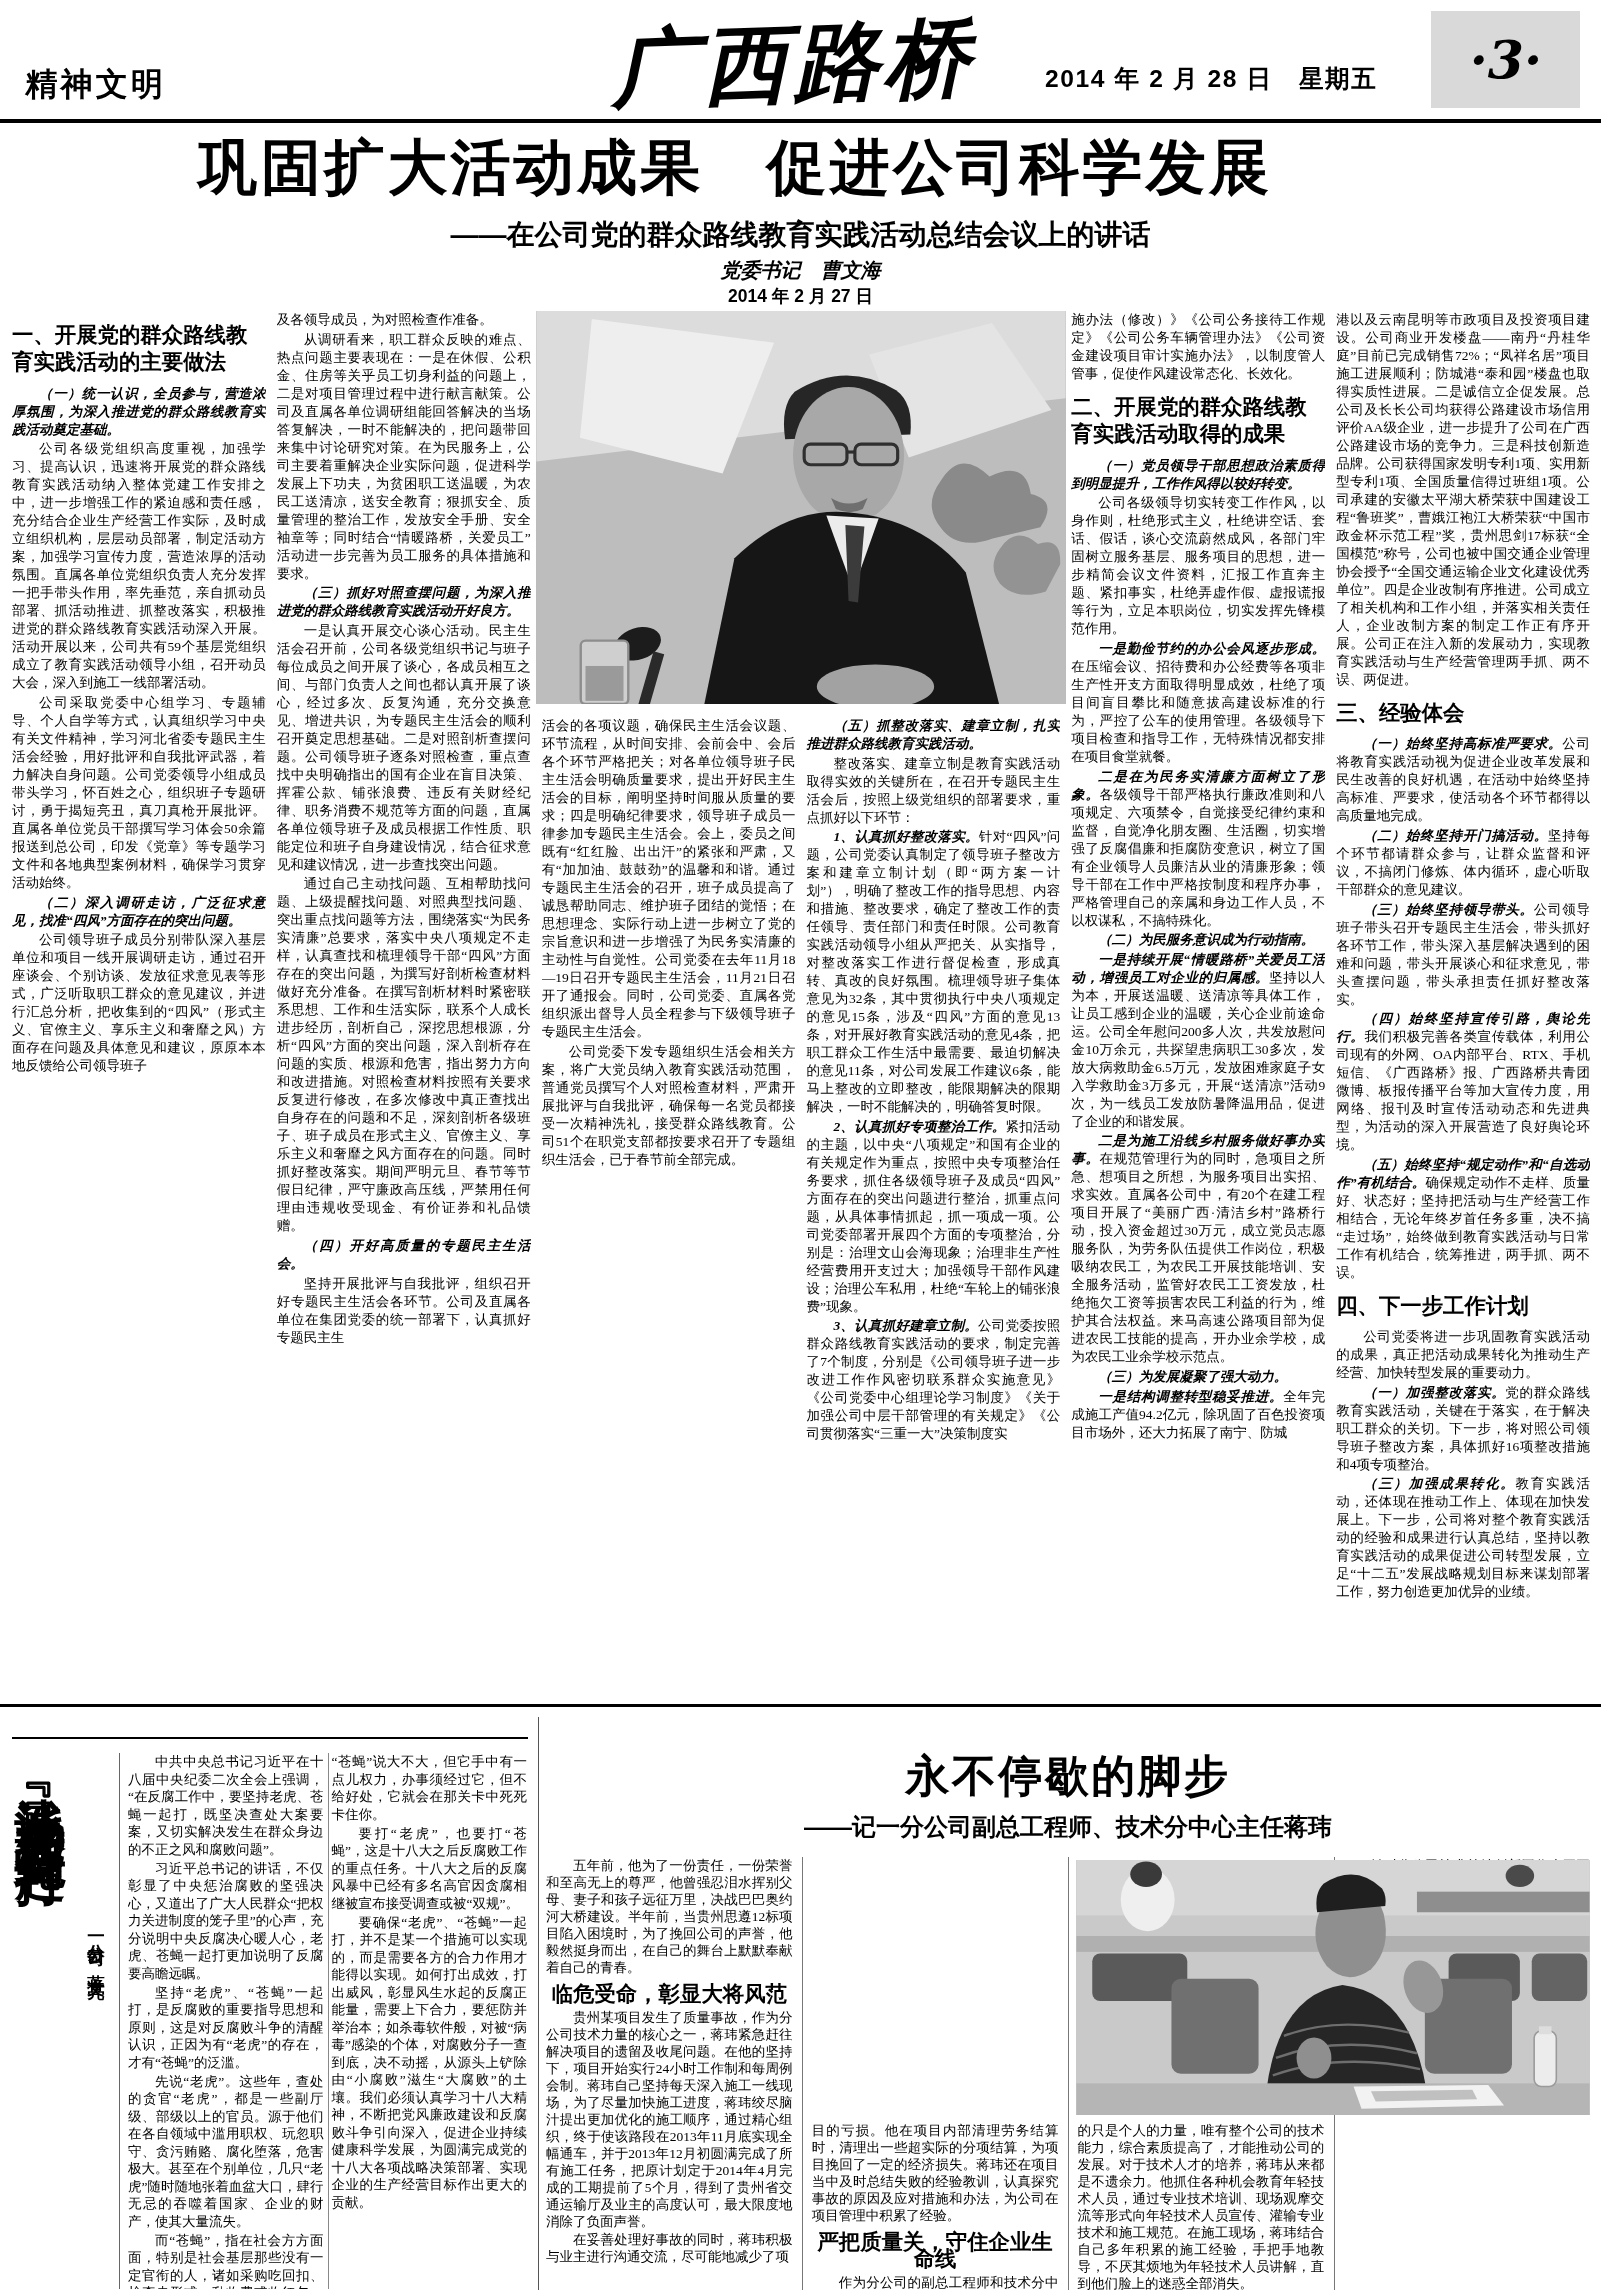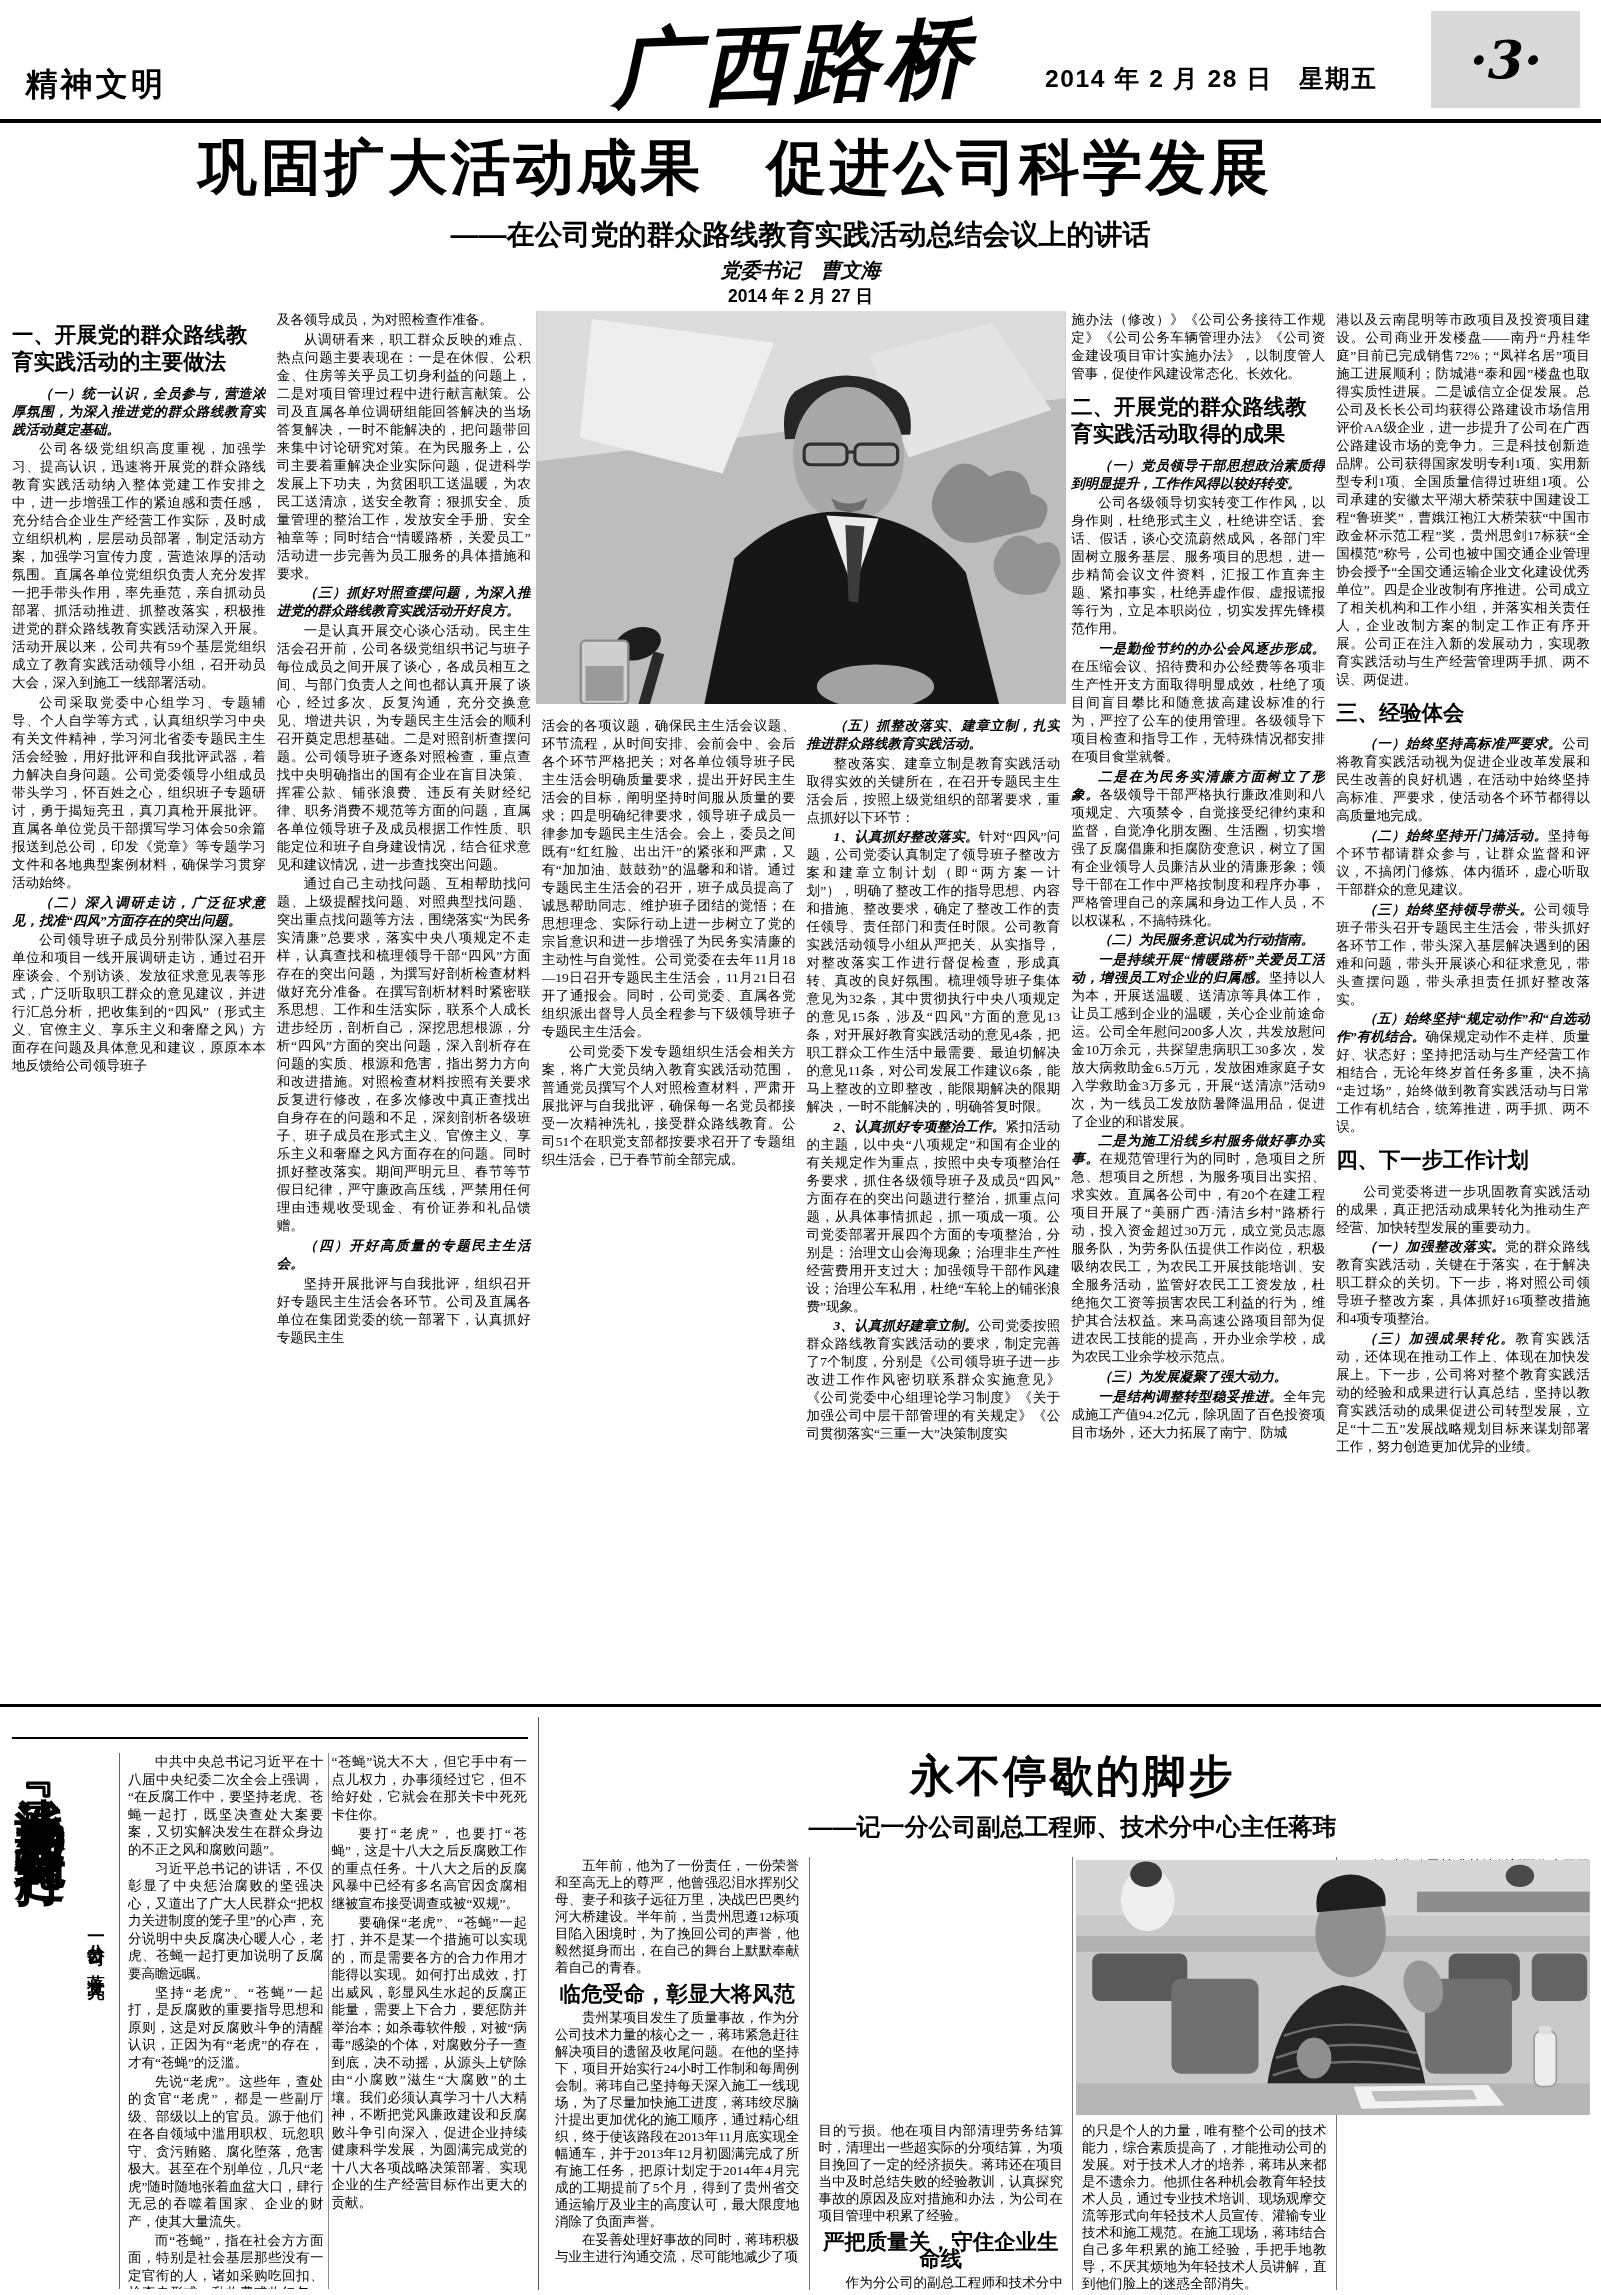--- a/index.html
+++ b/index.html
@@ -49,21 +49,21 @@
     font-size:51px;font-weight:700;letter-spacing:4.8px;line-height:1.05;
     font-family:"Liberation Serif",serif;}
   .vbyline{position:absolute;left:84px;top:1927px;height:262px;
     writing-mode:vertical-rl;text-orientation:upright;
     font-size:17.5px;font-weight:700;letter-spacing:3.2px;}
   .art1-body{position:absolute;left:119px;top:1753px;width:408px;height:536px;
     display:flex;gap:4px;overflow:hidden;border-left:0.8px solid #666;padding-left:8px;box-sizing:border-box;}
   .art1-body .col{flex:1 1 0;overflow:hidden;font-size:13.5px;line-height:17.5px;}
   .art1-body .col + .col{border-left:0.8px solid #888;padding-left:3px;}
   .art2{position:absolute;left:538px;top:1717px;width:1052px;height:573px;
-    border-left:0.8px solid #555;box-sizing:border-box;padding-left:16px;overflow:hidden;}
+    border-left:0.8px solid #555;box-sizing:border-box;padding-left:7px;overflow:hidden;}
   .art2-headline{margin:30px 0 4.8px;text-align:center;
     font-family:"Liberation Sans",sans-serif;font-weight:700;font-size:44px;letter-spacing:2.4px;}
   .art2-sub{margin:0 0 14.3px;text-align:center;
     font-family:"Liberation Sans",sans-serif;font-weight:700;font-size:24px;}
   .art2-cols{position:relative;display:flex;gap:9.5px;height:444px;overflow:hidden;}
   .art2-cols .col{flex:1 1 0;overflow:hidden;font-size:13.5px;line-height:17px;}
   .art2-cols .col + .col{border-left:0.8px solid #777;padding-left:8.7px;}
   .art2-cols .col:nth-child(3),.art2-cols .col:nth-child(4){padding-top:265px;}
   .photo2{position:absolute;right:0;top:3.2px;width:514px;height:255px;background:#c9c9c9;}
   svg{display:block;}
@@ -125,20 +125,21 @@
       <p class="b-p"><span class="lead">二是为施工沿线乡村服务做好事办实事。</span>在规范管理行为的同时，急项目之所急、想项目之所想，为服务项目出实招、求实效。直属各公司中，有20个在建工程项目开展了“美丽广西·清洁乡村”路桥行动，投入资金超过30万元，成立党员志愿服务队，为劳务队伍提供工作岗位，积极吸纳农民工，为农民工开展技能培训、安全服务活动，监管好农民工工资发放，杜绝拖欠工资等损害农民工利益的行为，维护其合法权益。来马高速公路项目部为促进农民工技能的提高，开办业余学校，成为农民工业余学校示范点。</p>
       <p class="b-p b-kai">（三）为发展凝聚了强大动力。</p>
       <p class="b-p"><span class="lead">一是结构调整转型稳妥推进。</span>全年完成施工产值94.2亿元，除巩固了百色投资项目市场外，还大力拓展了南宁、防城</p>
     </div>
     <div class="col">
       <p class="b-p cont">港以及云南昆明等市政项目及投资项目建设。公司商业开发楼盘——南丹“丹桂华庭”目前已完成销售72%；“凤祥名居”项目施工进展顺利；防城港“泰和园”楼盘也取得实质性进展。二是诚信立企促发展。总公司及长长公司均获得公路建设市场信用评价AA级企业，进一步提升了公司在广西公路建设市场的竞争力。三是科技创新造品牌。公司获得国家发明专利1项、实用新型专利1项、全国质量信得过班组1项。公司承建的安徽太平湖大桥荣获中国建设工程“鲁班奖”，曹娥江袍江大桥荣获“中国市政金杯示范工程”奖，贵州思剑17标获“全国模范”称号，公司也被中国交通企业管理协会授予“全国交通运输企业文化建设优秀单位”。四是企业改制有序推进。公司成立了相关机构和工作小组，并落实相关责任人，企业改制方案的制定工作正有序开展。公司正在注入新的发展动力，实现教育实践活动与生产经营管理两手抓、两不误、两促进。</p>
       <h3 class="b-h2">三、经验体会</h3>
       <p class="b-p"><span class="lead">（一）始终坚持高标准严要求。</span>公司将教育实践活动视为促进企业改革发展和民生改善的良好机遇，在活动中始终坚持高标准、严要求，使活动各个环节都得以高质量地完成。</p>
       <p class="b-p"><span class="lead">（二）始终坚持开门搞活动。</span>坚持每个环节都请群众参与，让群众监督和评议，不搞闭门修炼、体内循环，虚心听取干部群众的意见建议。</p>
       <p class="b-p"><span class="lead">（三）始终坚持领导带头。</span>公司领导班子带头召开专题民主生活会，带头抓好各环节工作，带头深入基层解决遇到的困难和问题，带头开展谈心和征求意见，带头查摆问题，带头承担责任抓好整改落实。</p>
+      <p class="b-p"><span class="lead">（四）始终坚持宣传引路，舆论先行。</span>我们积极完善各类宣传载体，利用公司现有的外网、OA内部平台、RTX、手机短信、《广西路桥》报、广西路桥共青团微博、板报传播平台等加大宣传力度，用网络、报刊及时宣传活动动态和先进典型，为活动的深入开展营造了良好舆论环境。</p>
       <p class="b-p"><span class="lead">（五）始终坚持“规定动作”和“自选动作”有机结合。</span>确保规定动作不走样、质量好、状态好；坚持把活动与生产经营工作相结合，无论年终岁首任务多重，决不搞“走过场”，始终做到教育实践活动与日常工作有机结合，统筹推进，两手抓、两不误。</p>
       <h3 class="b-h2">四、下一步工作计划</h3>
       <p class="b-p">公司党委将进一步巩固教育实践活动的成果，真正把活动成果转化为推动生产经营、加快转型发展的重要动力。</p>
       <p class="b-p"><span class="lead">（一）加强整改落实。</span>党的群众路线教育实践活动，关键在于落实，在于解决职工群众的关切。下一步，将对照公司领导班子整改方案，具体抓好16项整改措施和4项专项整治。</p>
       <p class="b-p"><span class="lead">（三）加强成果转化。</span>教育实践活动，还体现在推动工作上、体现在加快发展上。下一步，公司将对整个教育实践活动的经验和成果进行认真总结，坚持以教育实践活动的成果促进公司转型发展，立足“十二五”发展战略规划目标来谋划部署工作，努力创造更加优异的业绩。</p>
     </div>
   </div>
 
 <div class="photo1">
   <svg viewBox="0 0 668 496" width="530" height="393">

